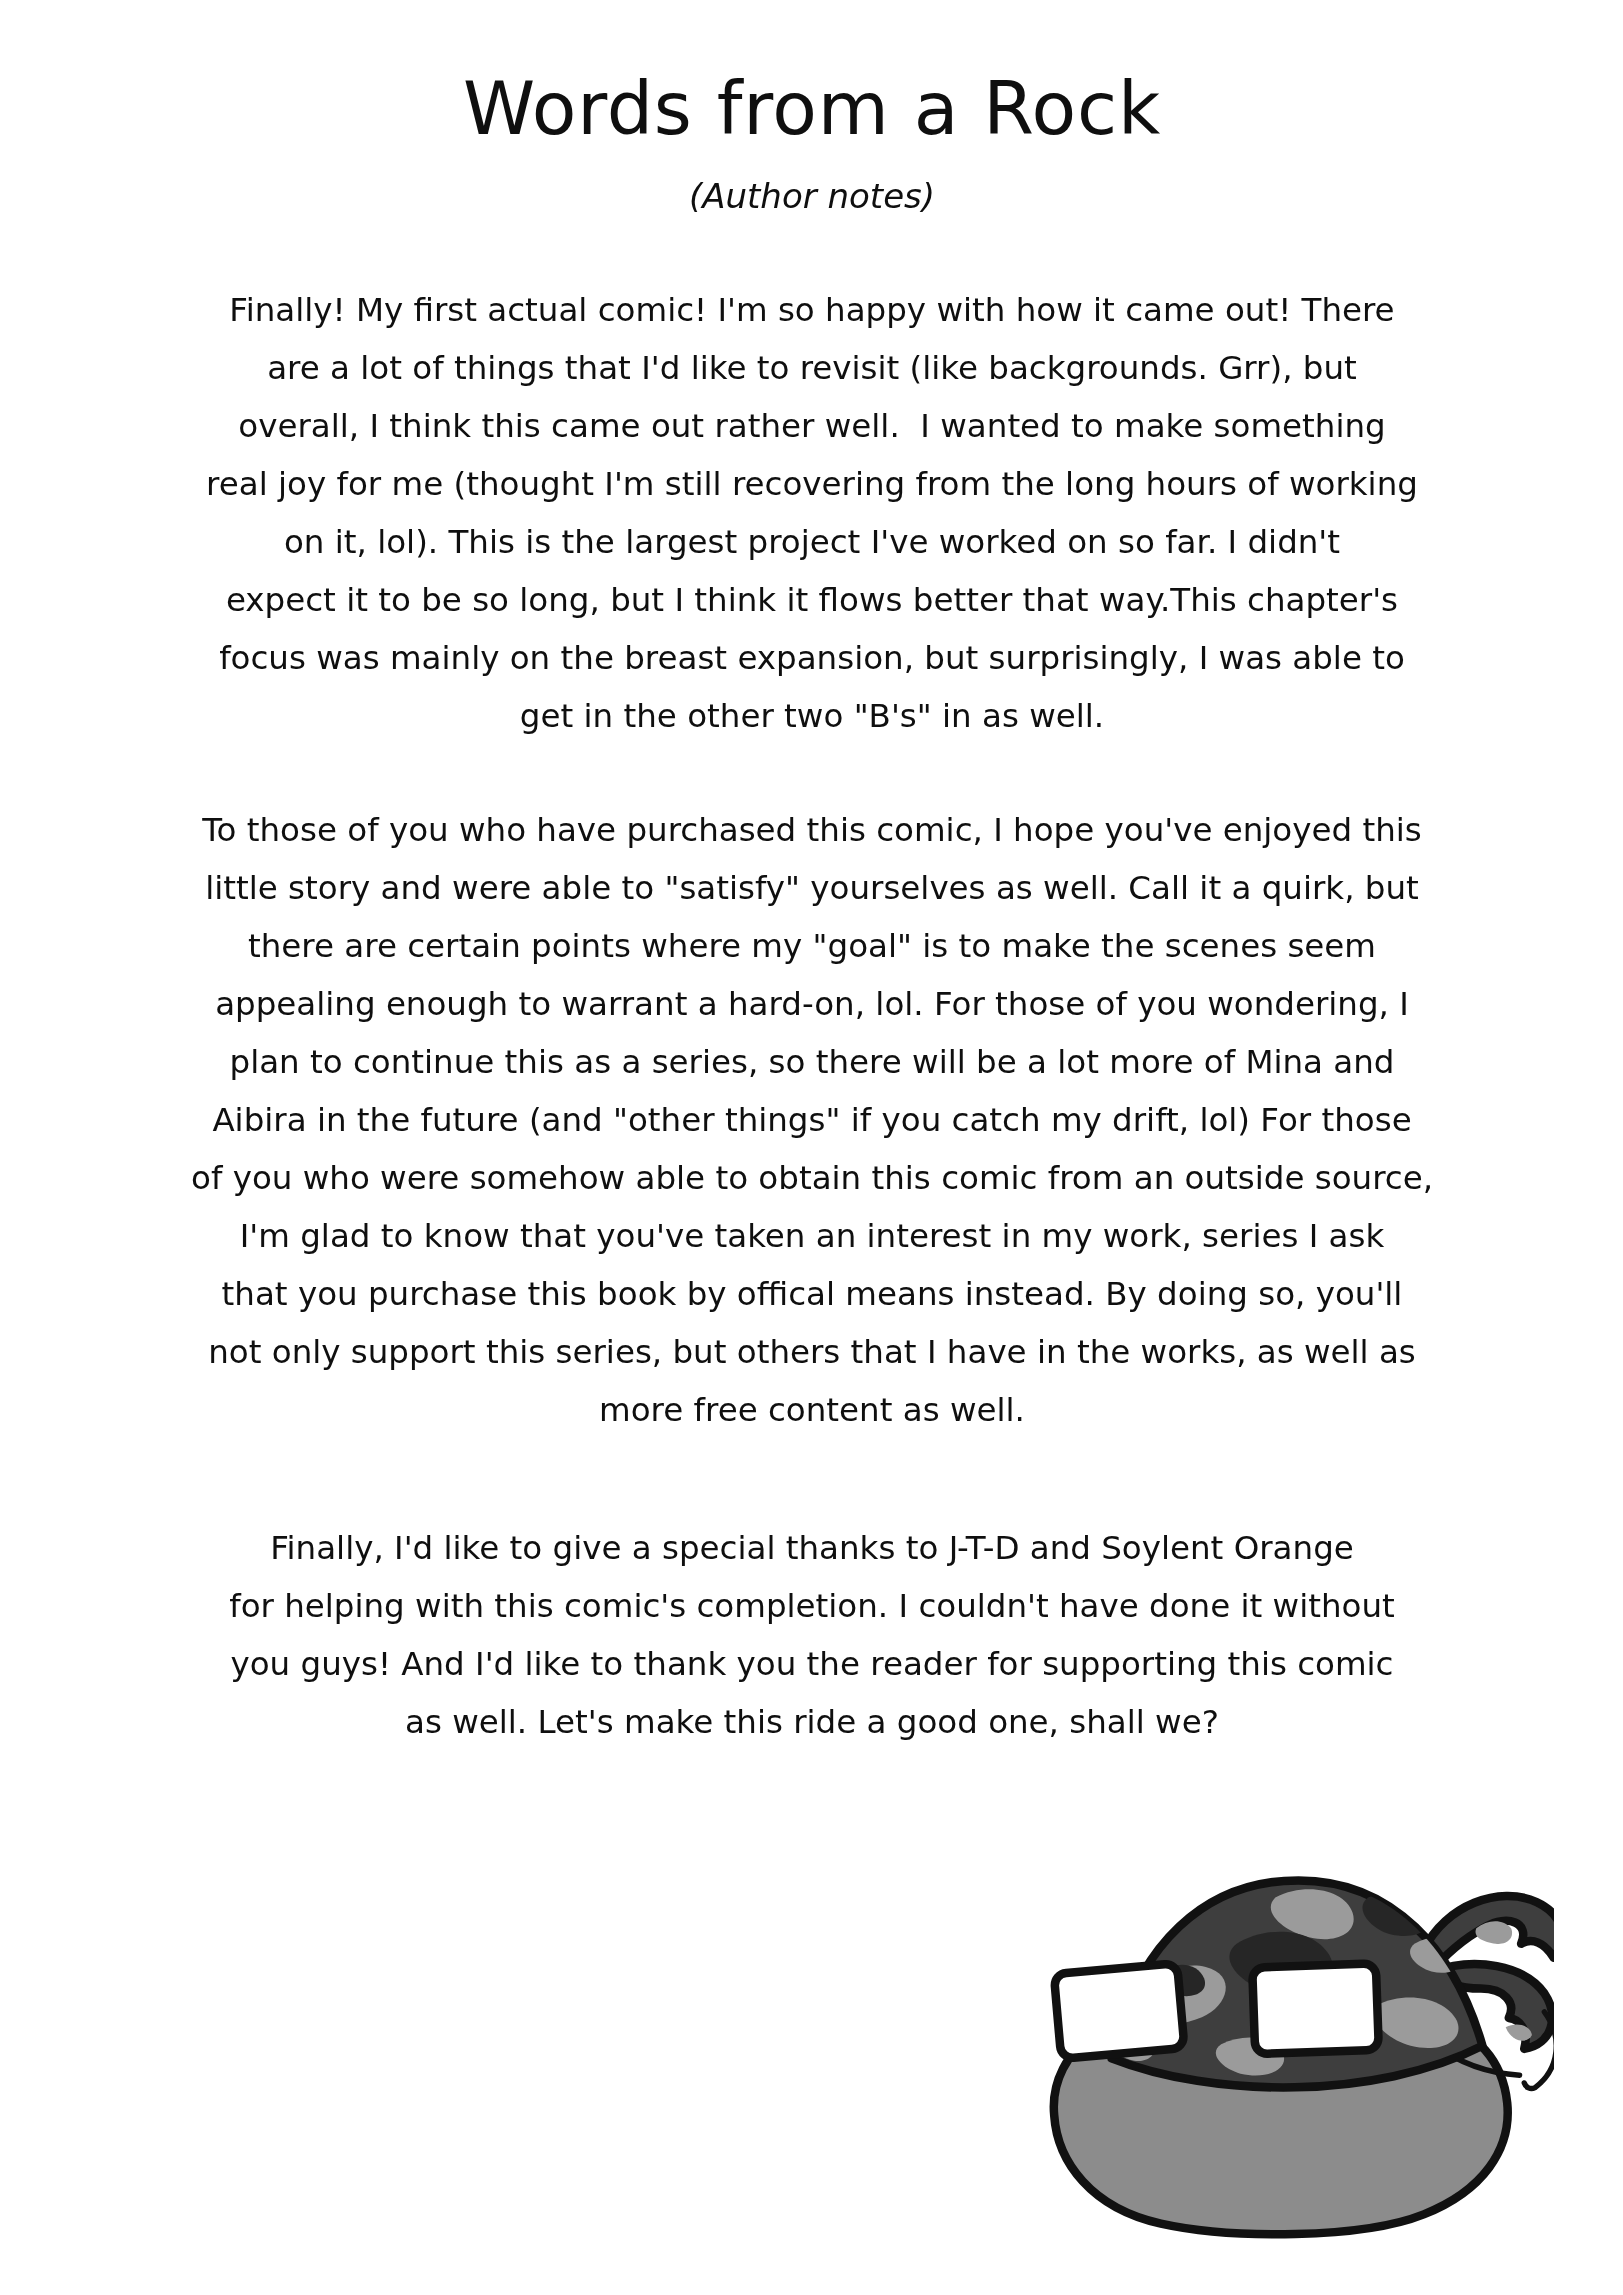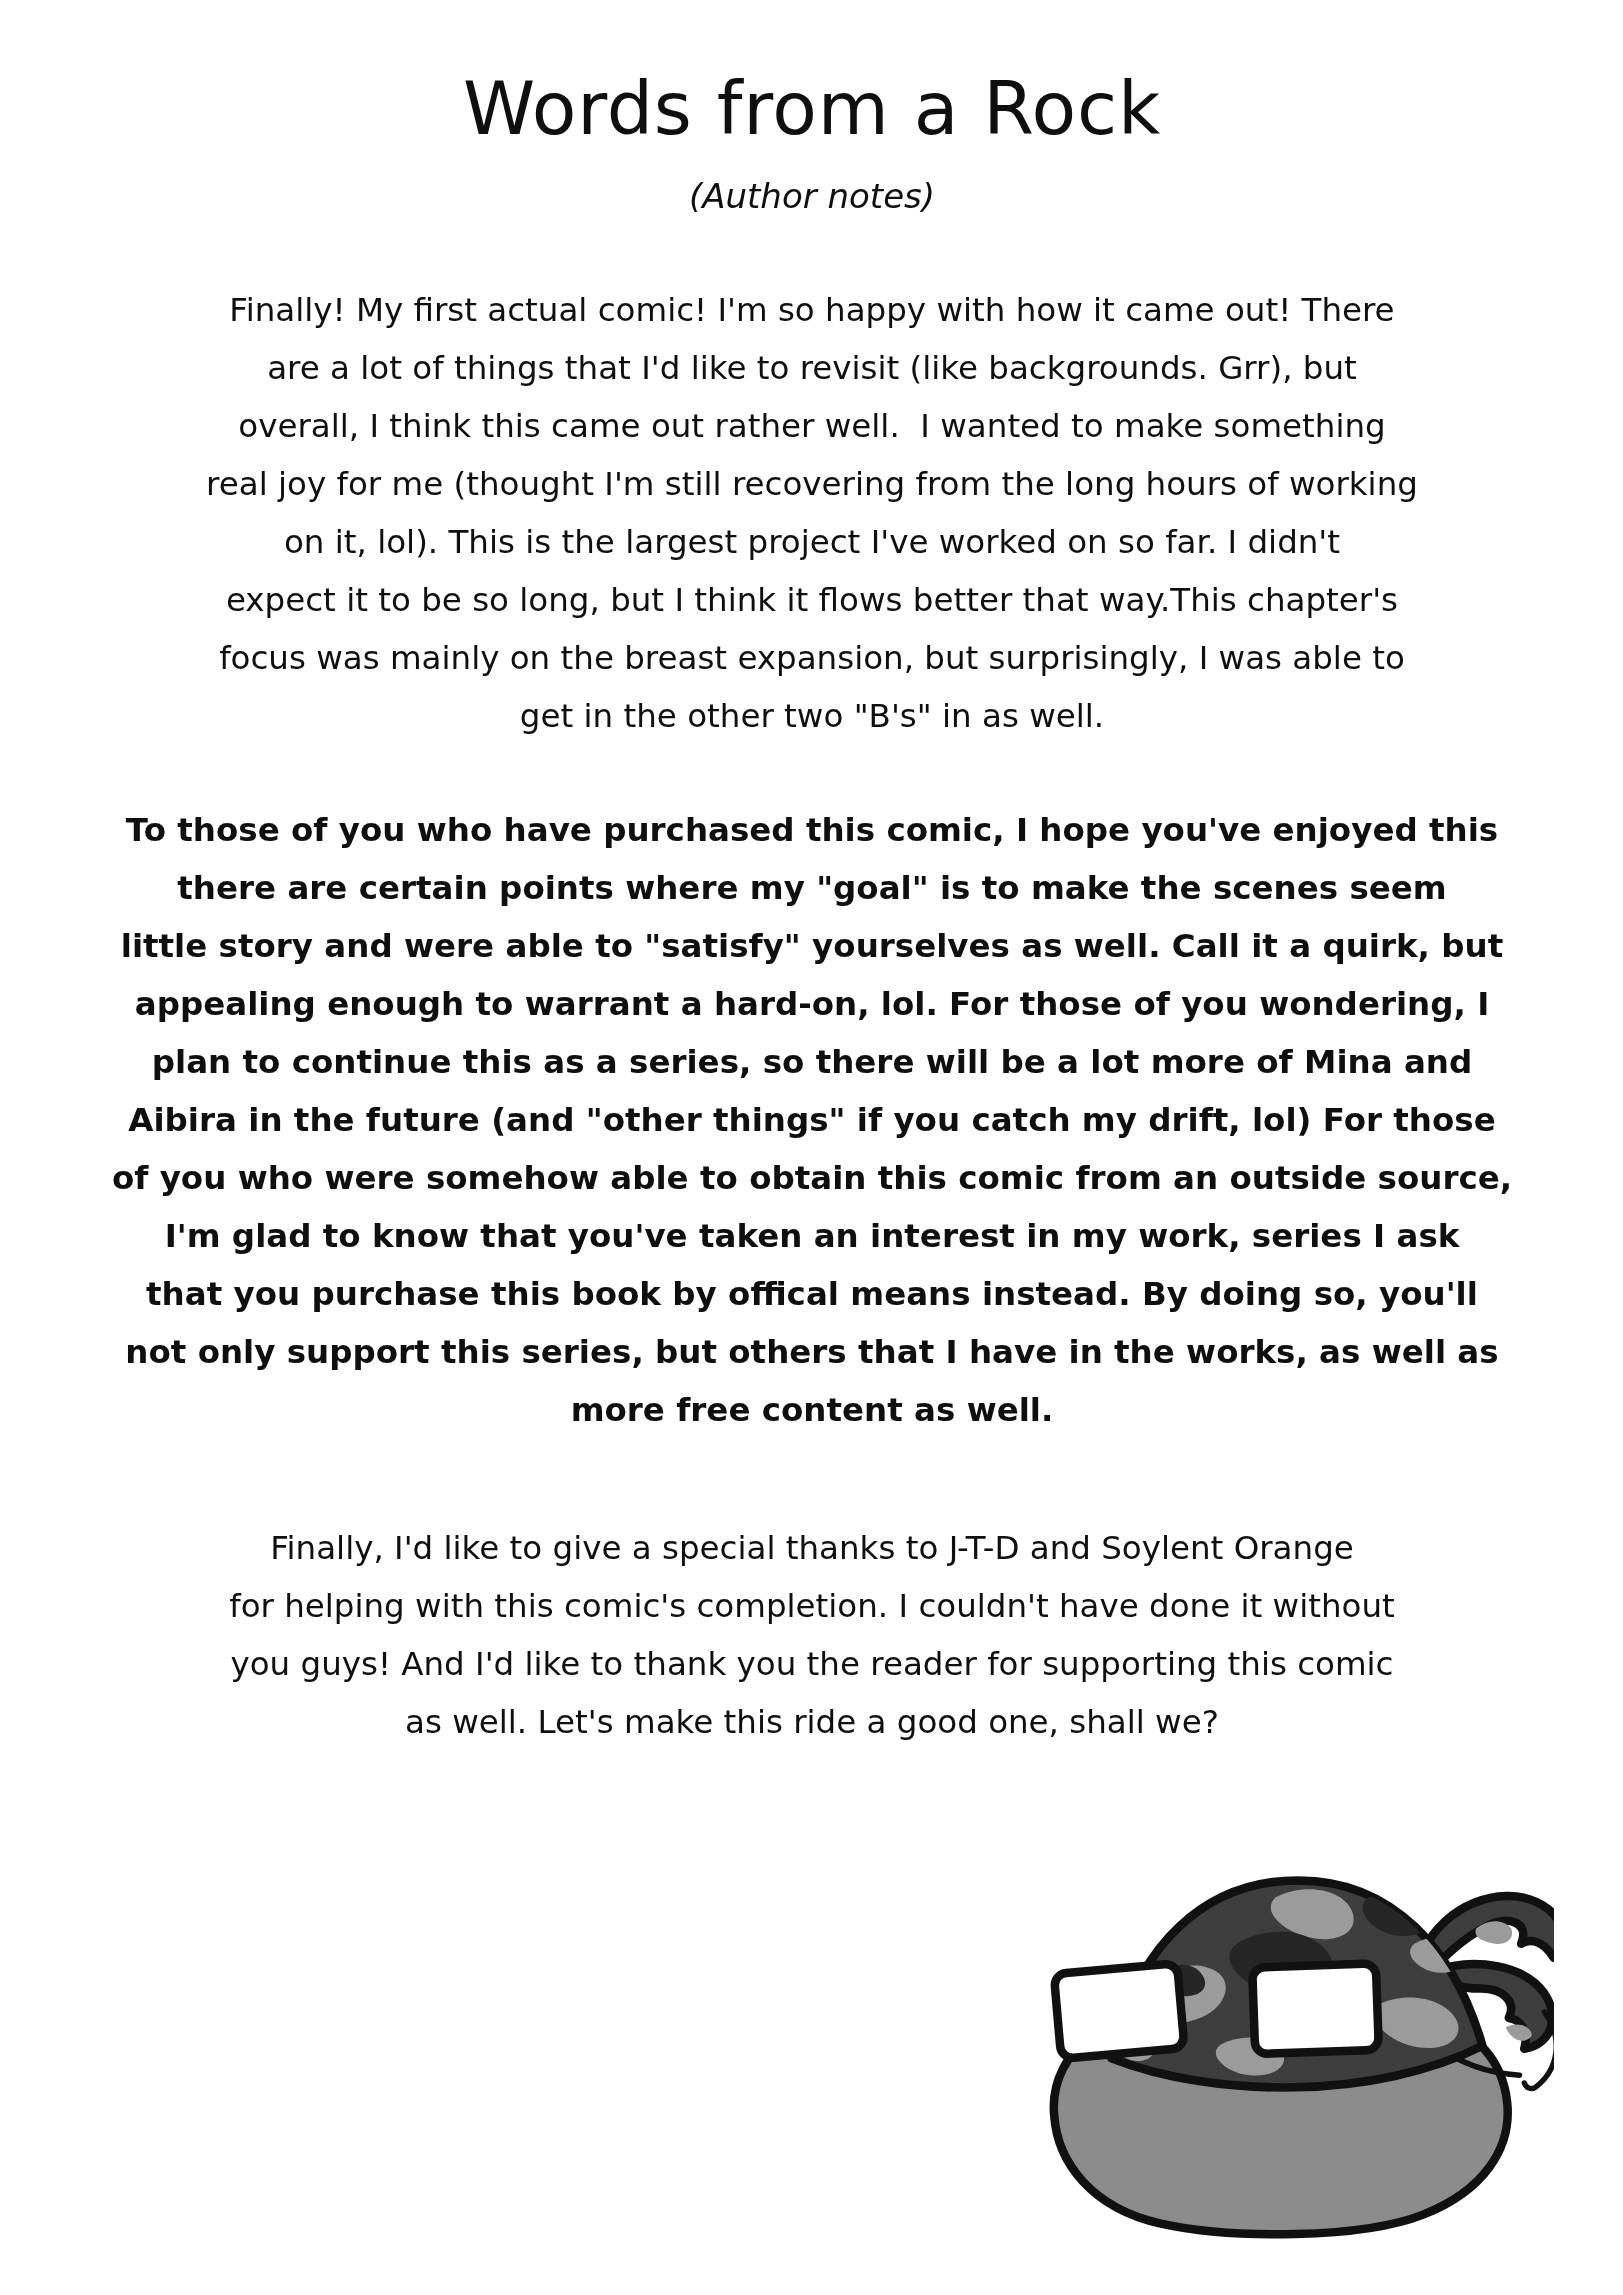--- a/index.html
+++ b/index.html
@@ -16,21 +16,21 @@
     font-size: 73px; font-weight: normal; letter-spacing: 0.8px;
     line-height: 1.15;
   }
   .subtitle {
     margin-top: 25px;
     font-size: 34px; font-style: italic; font-weight: 500;
   }
   .para { font-size: 32.5px; }
   .para .line { line-height: 58px; white-space: pre; }
   .para-1 { margin-top: 65px; }
-  .para-2 { margin-top: 56px; font-weight: bold; }
+  .para-2 { margin-top: 56px; }
   .para-3 { margin-top: 80px; }
   .rock-wrap {
     position: absolute; left: 1043px; top: 1851px;
     width: 511px; height: 402px;
   }
   .rock-wrap svg { width: 100%; height: 100%; display: block; }
   .nostroke { stroke: none !important; }
 </style>
 </head>
 <body>
@@ -45,22 +45,22 @@
       <div class="line">are a lot of things that I'd like to revisit (like backgrounds. Grr), but</div>
       <div class="line">overall, I think this came out rather well.  I wanted to make something</div>
       <div class="line">real joy for me (thought I'm still recovering from the long hours of working</div>
       <div class="line">on it, lol). This is the largest project I've worked on so far. I didn't</div>
       <div class="line">expect it to be so long, but I think it flows better that way.This chapter's</div>
       <div class="line">focus was mainly on the breast expansion, but surprisingly, I was able to</div>
       <div class="line">get in the other two "B's" in as well.</div>
     </div>
   <div class="para para-2">
       <div class="line">To those of you who have purchased this comic, I hope you've enjoyed this</div>
+      <div class="line">little story and were able to "satisfy" yourselves as well. Call it a quirk, but</div>
       <div class="line">there are certain points where my "goal" is to make the scenes seem</div>
-      <div class="line">little story and were able to "satisfy" yourselves as well. Call it a quirk, but</div>
       <div class="line">appealing enough to warrant a hard-on, lol. For those of you wondering, I</div>
       <div class="line">plan to continue this as a series, so there will be a lot more of Mina and</div>
       <div class="line">Aibira in the future (and "other things" if you catch my drift, lol) For those</div>
       <div class="line">of you who were somehow able to obtain this comic from an outside source,</div>
       <div class="line">I'm glad to know that you've taken an interest in my work, series I ask</div>
       <div class="line">that you purchase this book by offical means instead. By doing so, you'll</div>
       <div class="line">not only support this series, but others that I have in the works, as well as</div>
       <div class="line">more free content as well.</div>
     </div>
   <div class="para para-3">

